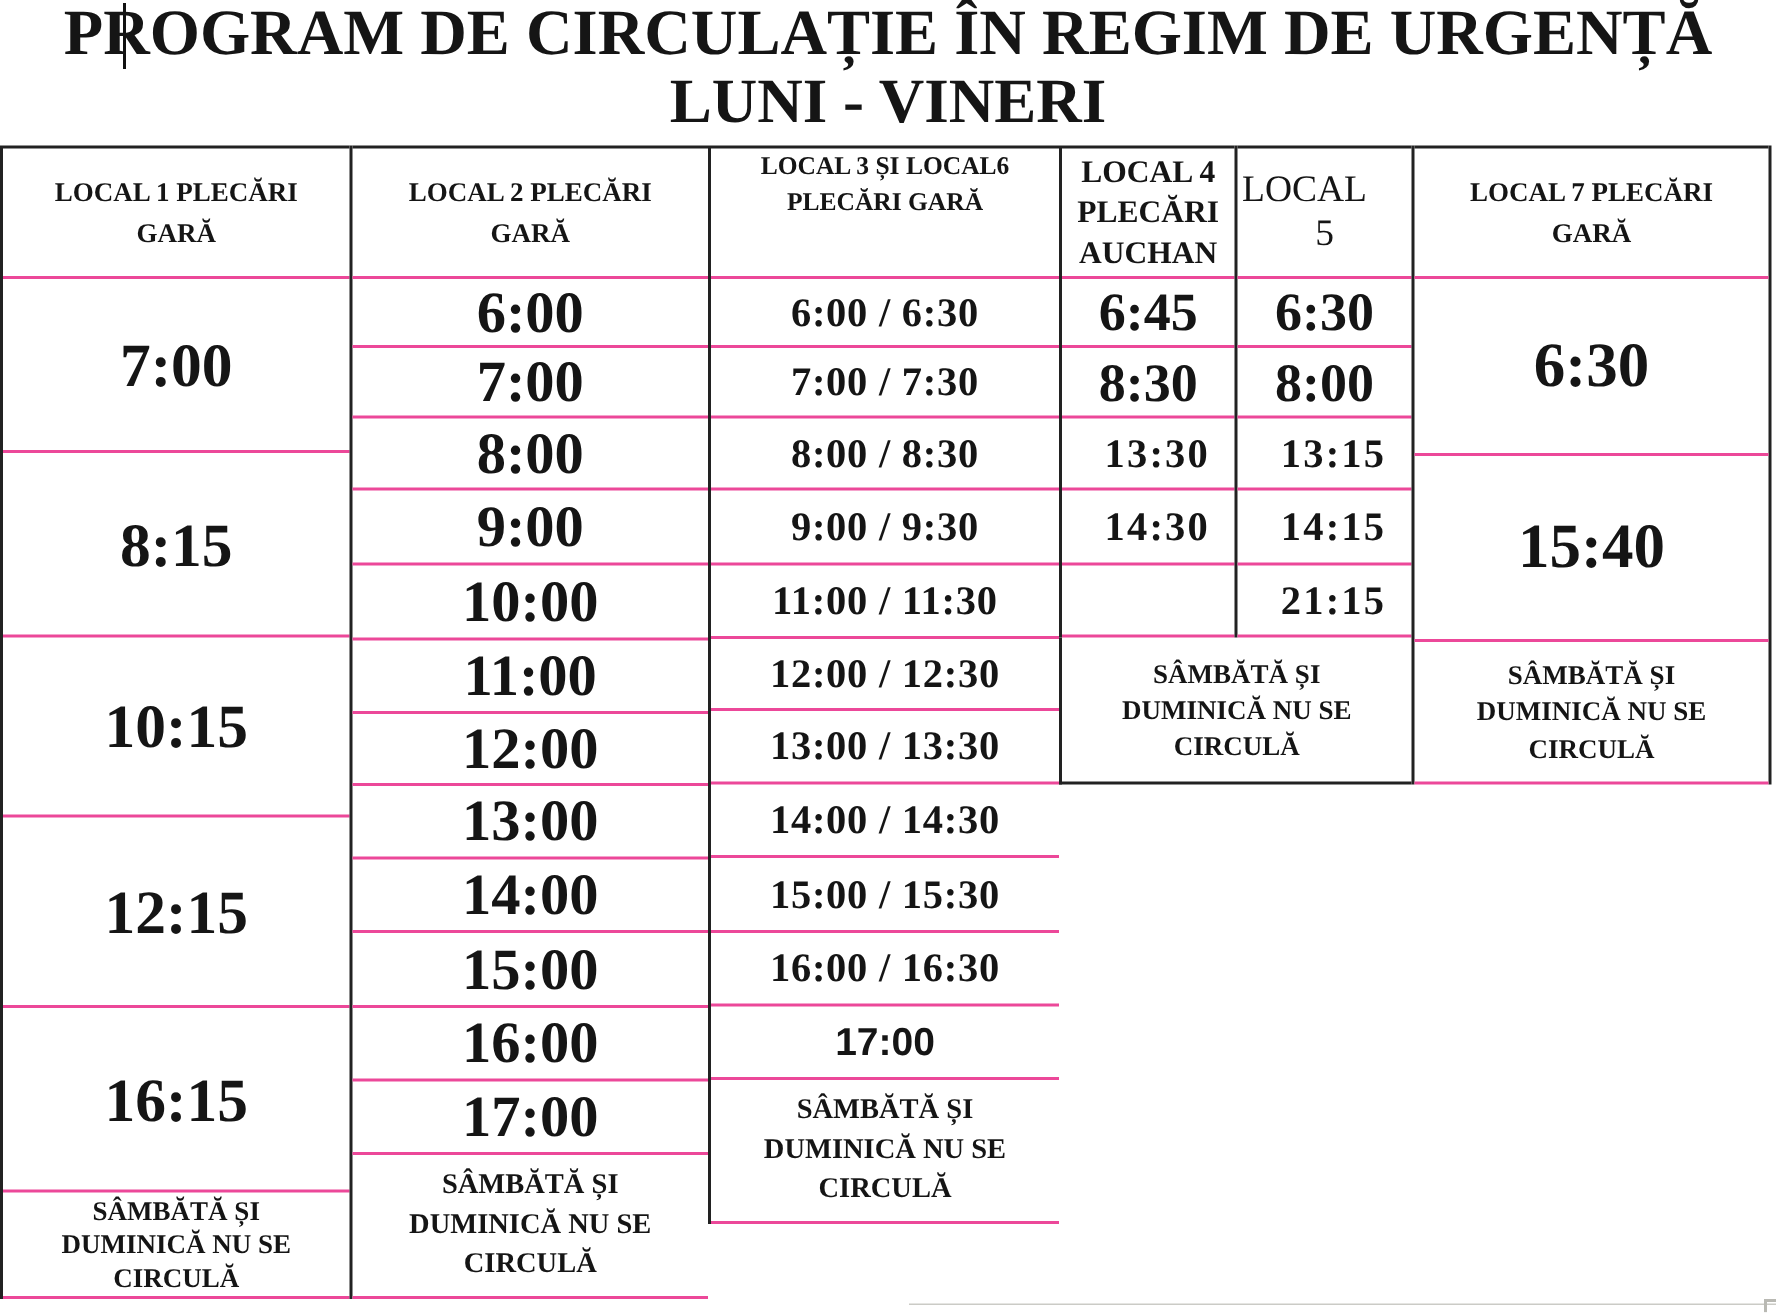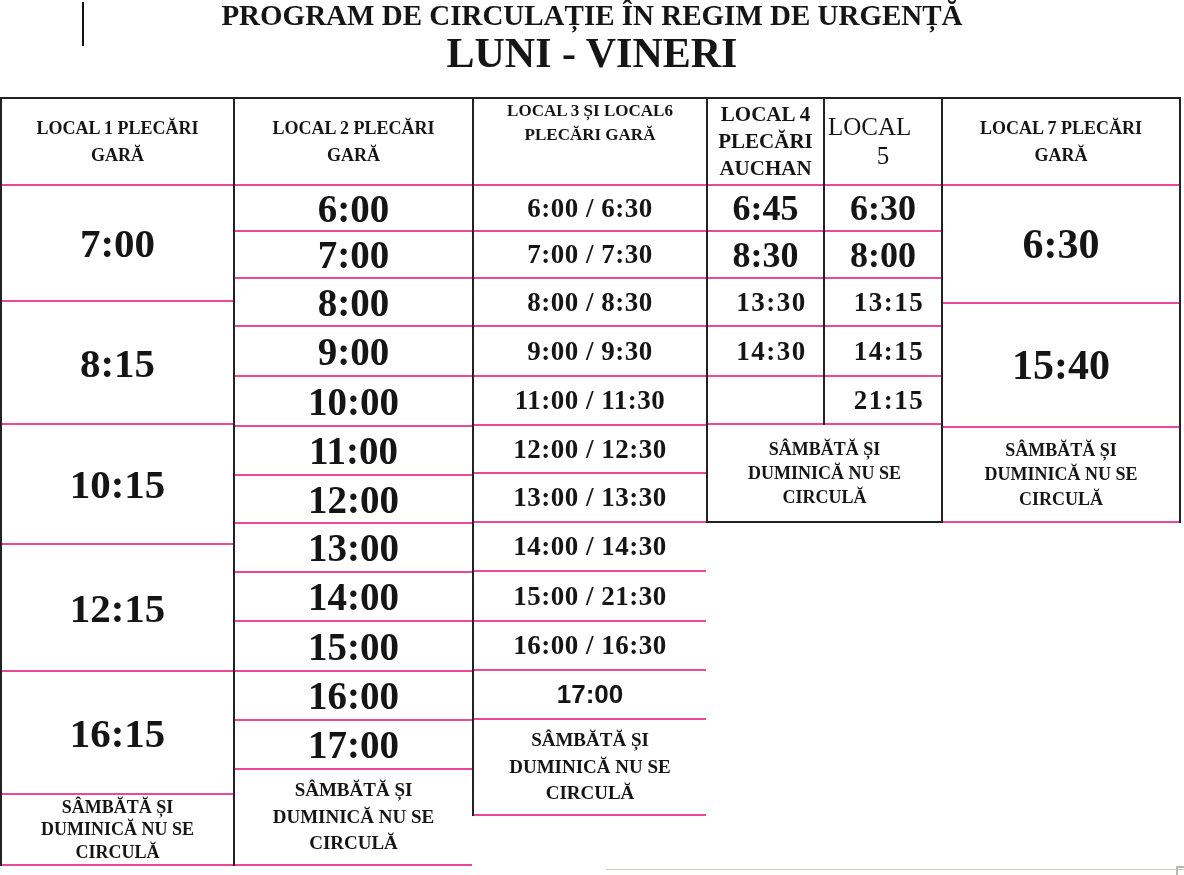--- a/index.html
+++ b/index.html
@@ -9,21 +9,21 @@
     background:#ffffff;
     font-family:"Liberation Serif", serif;
     color:#151515;
     overflow:hidden;
   }
   
   #title{
     position:absolute;left:0;top:0;width:1184px;text-align:center;
     font-weight:bold;line-height:1.08;
   }
-  #title .t1{font-size:29px;letter-spacing:0px;}
+  #title .t1{font-size:43px;letter-spacing:0px;}
   #title .t2{font-size:42px;}
   #caret{
     position:absolute;left:82px;top:2px;width:2px;height:44px;background:#111;
   }
   
   .col{
     position:absolute;top:97px;
     box-sizing:border-box;
     border-left:2px solid #222;
   }
@@ -129,21 +129,21 @@
       <span>PLECĂRI GARĂ</span>
     </div>
     <div class="cell time" style="height:46px">6:00 / 6:30</div>
     <div class="cell time" style="height:47px">7:00 / 7:30</div>
     <div class="cell time" style="height:48px">8:00 / 8:30</div>
     <div class="cell time" style="height:50px">9:00 / 9:30</div>
     <div class="cell time" style="height:49px">11:00 / 11:30</div>
     <div class="cell time" style="height:48px">12:00 / 12:30</div>
     <div class="cell time" style="height:49px">13:00 / 13:30</div>
     <div class="cell time" style="height:49px">14:00 / 14:30</div>
-    <div class="cell time" style="height:50px">15:00 / 21:30</div>
+    <div class="cell time" style="height:50px">15:00 / 15:30</div>
     <div class="cell time" style="height:49px">16:00 / 16:30</div>
     <div class="cell time sans" style="height:49px">17:00</div>
     <div class="cell note" style="height:96px">
       <span>SÂMBĂTĂ ȘI</span>
       <span>DUMINICĂ NU SE</span>
       <span>CIRCULĂ</span>
     </div>
   </div>
 
   <div class="col" id="col4">

